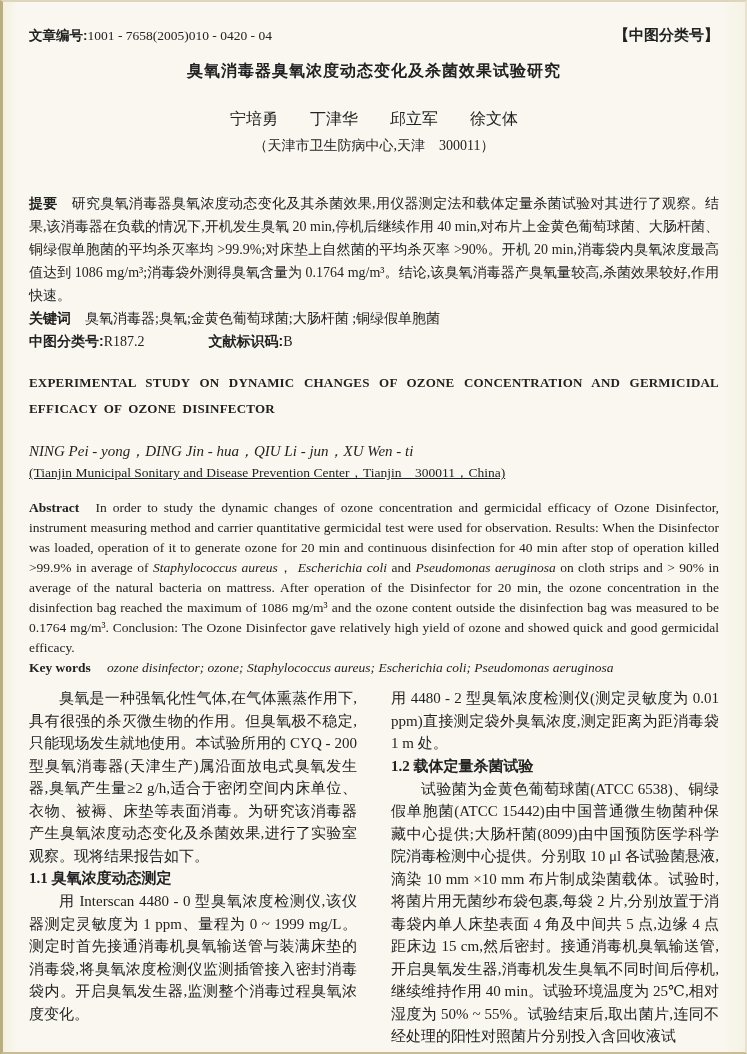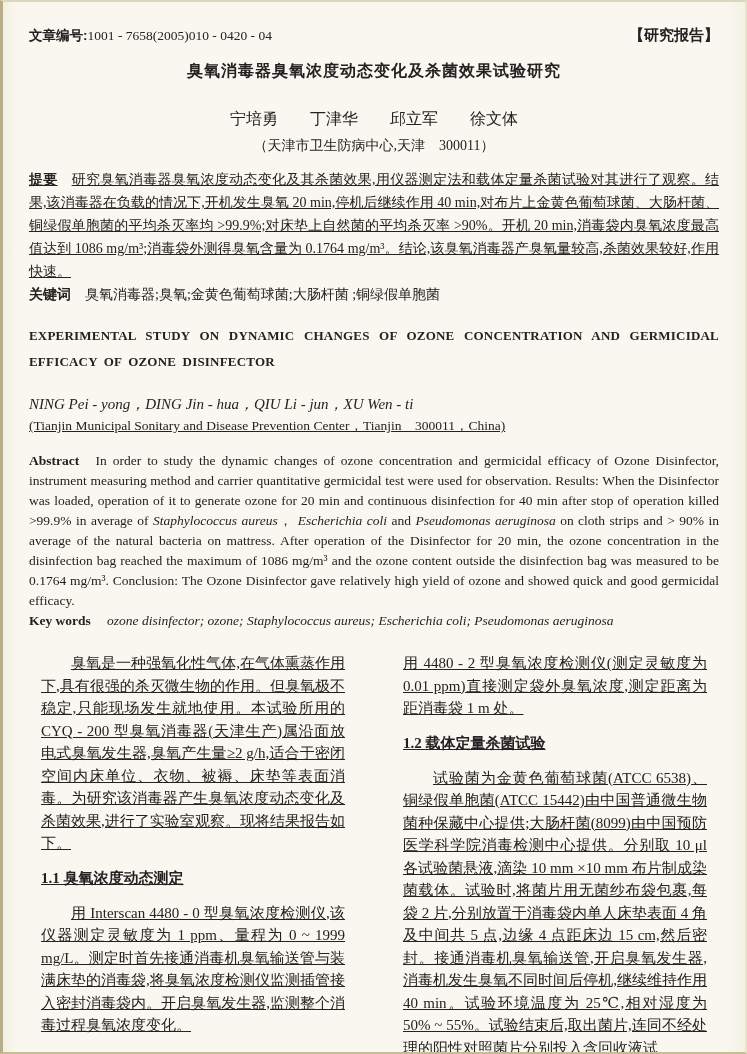--- a/index.html
+++ b/index.html
@@ -18,65 +18,68 @@
     color:#222;
     font-family:"Liberation Serif","DejaVu Serif",serif;
   }
   .hdr{display:flex;justify-content:space-between;align-items:baseline;font-size:13.5px;}
   .lbl-hei{font-family:"Liberation Sans","DejaVu Sans",sans-serif;font-weight:bold;}
   .hdr .val{font-size:13.5px;}
   .tag{font-family:"Liberation Sans","DejaVu Sans",sans-serif;font-weight:bold;font-size:15px;}
   .title-cn{margin:16px 0 0 0;text-align:center;font-size:16px;font-weight:bold;letter-spacing:1px;}
   .authors-cn{margin-top:27px;text-align:center;font-size:16px;}
   .affil-cn{margin-top:7px;text-align:center;font-size:14px;}
-  .abs-cn{margin:13px 0 0 0;font-size:14px;line-height:23px;text-align:justify;text-decoration:underline;}
+  .abs-cn{margin:37px 0 0 0;font-size:14px;line-height:23px;text-align:justify;}
   .abs-cn .lbl-hei,.kw-cn .lbl-hei{margin-right:1em;font-size:14px;}
   .kw-cn{margin:0;font-size:14px;line-height:23px;}
   .clc{margin:0;font-size:14px;line-height:23px;}
   .clc .gap{display:inline-block;width:64px;}
   .title-en{margin:17px 0 0 0;font-size:13px;font-weight:bold;line-height:26px;text-align:justify;word-spacing:3px;letter-spacing:0.2px;}
   .authors-en{margin:20px 0 0 0;font-size:15px;font-style:italic;}
   .affil-en{margin:3px 0 0 0;font-size:13.5px;text-decoration:underline;}
   .abs-en{margin:16px 0 0 0;font-size:13.5px;line-height:20px;text-align:justify;}
   .abs-en b{font-style:normal;margin-right:1.2em;}
   .kw-en{margin:0;font-size:13.5px;line-height:20px;}
   .kw-en b{margin-right:1.2em;}
   .ital{font-style:italic;}
   .cols{display:flex;gap:34px;margin-top:9px;}
   .col{flex:1;min-width:0;font-size:15px;line-height:22.5px;text-align:justify;}
-  .col p{margin:12px;text-decoration:underline;}
+  .col p{margin:0;}
   .indent{text-indent:2em;}
   .h-sec{margin:11px 0 9px 0;font-family:"Liberation Sans","DejaVu Sans",sans-serif;font-weight:bold;font-size:15.5px;line-height:23px;}
   .h-sub{margin:2px 0 2px 0;font-weight:600;font-size:15px;line-height:23px;}
 </style>
 </head>
 <body>
 
 <div class="page">
 
   <div class="hdr">
     <span>
       <span class="lbl-hei">文章编号:</span><span class="val">1001 - 7658(2005)010 - 0420 - 04</span>
     </span>
-    <span class="tag">【研究报告】</span>
+    <span class="tag">【中图分类号】</span>
   </div>
 
   <h1 class="title-cn">臭氧消毒器臭氧浓度动态变化及杀菌效果试验研究</h1>
 
   <div class="authors-cn">宁培勇　　丁津华　　邱立军　　徐文体</div>
   <div class="affil-cn">（天津市卫生防病中心,天津　300011）</div>
 
   <p class="abs-cn">
     <span class="lbl-hei">提要</span><span>研究臭氧消毒器臭氧浓度动态变化及其杀菌效果,用仪器测定法和载体定量杀菌试验对其进行了观察。结果,该消毒器在负载的情况下,开机发生臭氧 20 min,停机后继续作用 40 min,对布片上金黄色葡萄球菌、大肠杆菌、铜绿假单胞菌的平均杀灭率均 &gt;99.9%;对床垫上自然菌的平均杀灭率 &gt;90%。开机 20 min,消毒袋内臭氧浓度最高值达到 1086 mg/m³;消毒袋外测得臭氧含量为 0.1764 mg/m³。结论,该臭氧消毒器产臭氧量较高,杀菌效果较好,作用快速。</span>
   </p>
 
   <p class="kw-cn">
     <span class="lbl-hei">关键词</span><span>臭氧消毒器;臭氧;金黄色葡萄球菌;大肠杆菌 ;铜绿假单胞菌</span>
   </p>
 
+  <p class="clc">
+    <span class="lbl-hei">中图分类号:</span><span>R187.2</span><span class="gap"></span><span class="lbl-hei">文献标识码:</span><span>B</span>
+  </p>
 
   <h2 class="title-en">EXPERIMENTAL STUDY ON DYNAMIC CHANGES OF OZONE CONCENTRATION AND GERMICIDAL EFFICACY OF OZONE DISINFECTOR</h2>
 
   <p class="authors-en">NING Pei - yong，DING Jin - hua，QIU Li - jun，XU Wen - ti</p>
   <p class="affil-en">(Tianjin Municipal Sonitary and Disease Prevention Center，Tianjin　300011，China)</p>
 
   <p class="abs-en">
     <b>Abstract</b><span>In order to study the dynamic changes of ozone concentration and germicidal efficacy of Ozone Disinfector, instrument measuring method and carrier quantitative germicidal test were used for observation. Results: When the Disinfector was loaded, operation of it to generate ozone for 20 min and continuous disinfection for 40 min after stop of operation killed &gt;99.9% in average of </span><span class="ital">Staphylococcus aureus</span><span>， </span><span class="ital">Escherichia coli</span><span> and </span><span class="ital">Pseudomonas aeruginosa</span><span> on cloth strips and &gt; 90% in average of the natural bacteria on mattress. After operation of the Disinfector for 20 min, the ozone concentration in the disinfection bag reached the maximum of 1086 mg/m³ and the ozone content outside the disinfection bag was measured to be 0.1764 mg/m³. Conclusion: The Ozone Disinfector gave relatively high yield of ozone and showed quick and good germicidal efficacy.</span>
   </p>
 

